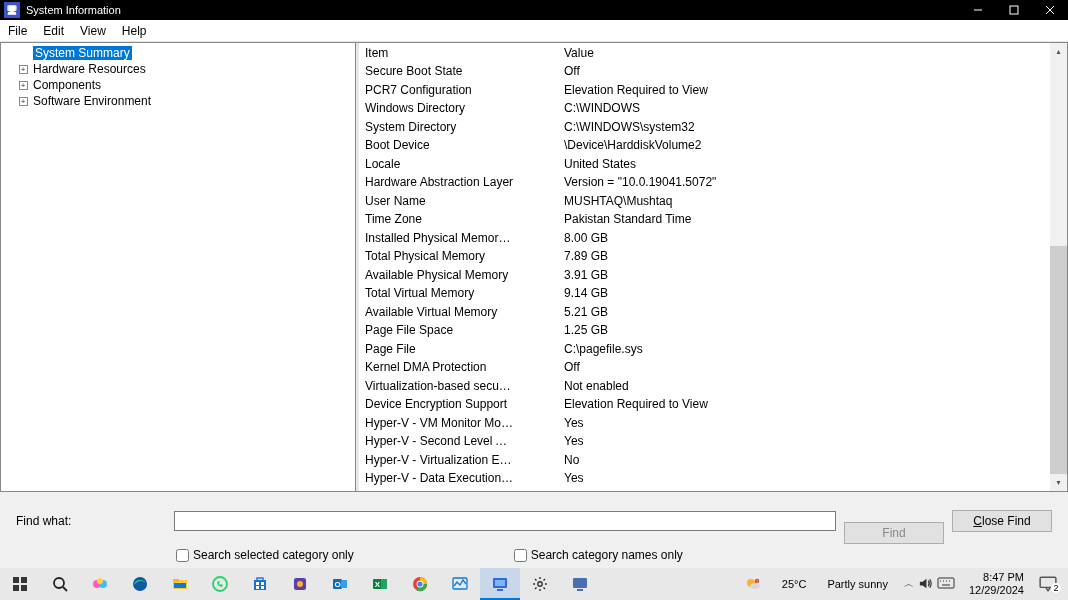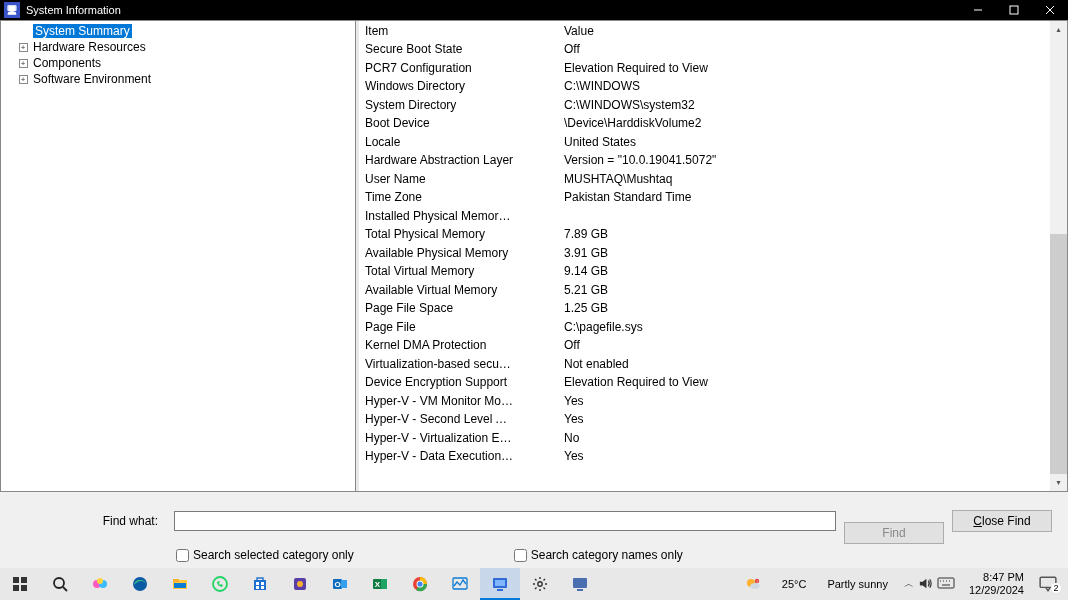--- a/index.html
+++ b/index.html
@@ -37,21 +37,21 @@
 .col-item { width: 155px; padding-left: 6px; white-space: nowrap; overflow: hidden; text-overflow: ellipsis; }
 .col-value { flex: 1; padding-left: 4px; white-space: nowrap; overflow: hidden; }
 .vscroll-outer { position:absolute; right:0; top:0; bottom:0; width:17px; background:#f0f0f0; display:flex;flex-direction:column;}
 .vscroll-outer .thumb { background:#cdcdcd; width:100%; }
 .vscroll-outer .track { flex:1; }
 .vscroll-outer .arrow { height:17px; display:flex;align-items:center;justify-content:center;font-size:8px;color:#555; }
 
 
 .findbar { background: #f0f0f0; padding: 6px 16px; display: flex; flex-direction: column; gap: 4px; font-size: 12px; }
 .findbar .row1 { display: flex; align-items: center; gap: 8px; }
-.findbar .lbl { width: 150px; text-align: right; padding-right: 8px; }
+.findbar .lbl { width: 150px; padding-right: 8px; }
 .findbar input[type=text] { flex: 1; height: 20px; border: 1px solid #7a7a7a; padding: 0 4px; font-size: 12px; background:#fff; }
 .findbar .btn { width: 100px; height: 22px; background: #e1e1e1; border: 1px solid #adadad; cursor: pointer; font-size: 12px; }
 .findbar .btn.disabled { color: #888; margin-top: 24px; }
 .findbar .row2 { display: flex; align-items: flex-end; gap: 40px; padding-left: 160px; }
 .findbar label.cb { display: inline-flex; align-items: center; gap: 4px; cursor: pointer; }
 .findbar label.cb input { width:13px;height:13px; }
 .findbar .underline-letter { text-decoration: underline; }
 
 
 .taskbar { height: 32px; background: #e8e8e8; display: flex; align-items: center; font-size: 11px; }
@@ -87,20 +87,26 @@
         </svg>
     </span>
     <span class="win-btn">
       <svg width="10" height="10">
           <line x1="1" y1="1" x2="9" y2="9" stroke-width="1"></line>
           <line x1="9" y1="1" x2="1" y2="9" stroke-width="1"></line>
         </svg>
     </span>
   </div>
 
+  <div class="menubar">
+    <span class="menu-item">File</span>
+    <span class="menu-item">Edit</span>
+    <span class="menu-item">View</span>
+    <span class="menu-item">Help</span>
+  </div>
 
   <div class="content">
 
     <div class="tree-panel">
       <div class="tree-row selected">
         <span class="tree-label">System Summary</span>
       </div>
       <div id="tree-children">
           <div class="tree-row tree-indent">
             <span class="expander">
@@ -161,20 +167,21 @@
             <div class="grid-row">
               <div class="col-item">User Name</div>
               <div class="col-value">MUSHTAQ\Mushtaq</div>
             </div>
             <div class="grid-row">
               <div class="col-item">Time Zone</div>
               <div class="col-value">Pakistan Standard Time</div>
             </div>
             <div class="grid-row">
               <div class="col-item">Installed Physical Memory (...</div>
+              <div class="col-value">8.00 GB</div>
             </div>
             <div class="grid-row">
               <div class="col-item">Total Physical Memory</div>
               <div class="col-value">7.89 GB</div>
             </div>
             <div class="grid-row">
               <div class="col-item">Available Physical Memory</div>
               <div class="col-value">3.91 GB</div>
             </div>
             <div class="grid-row">

